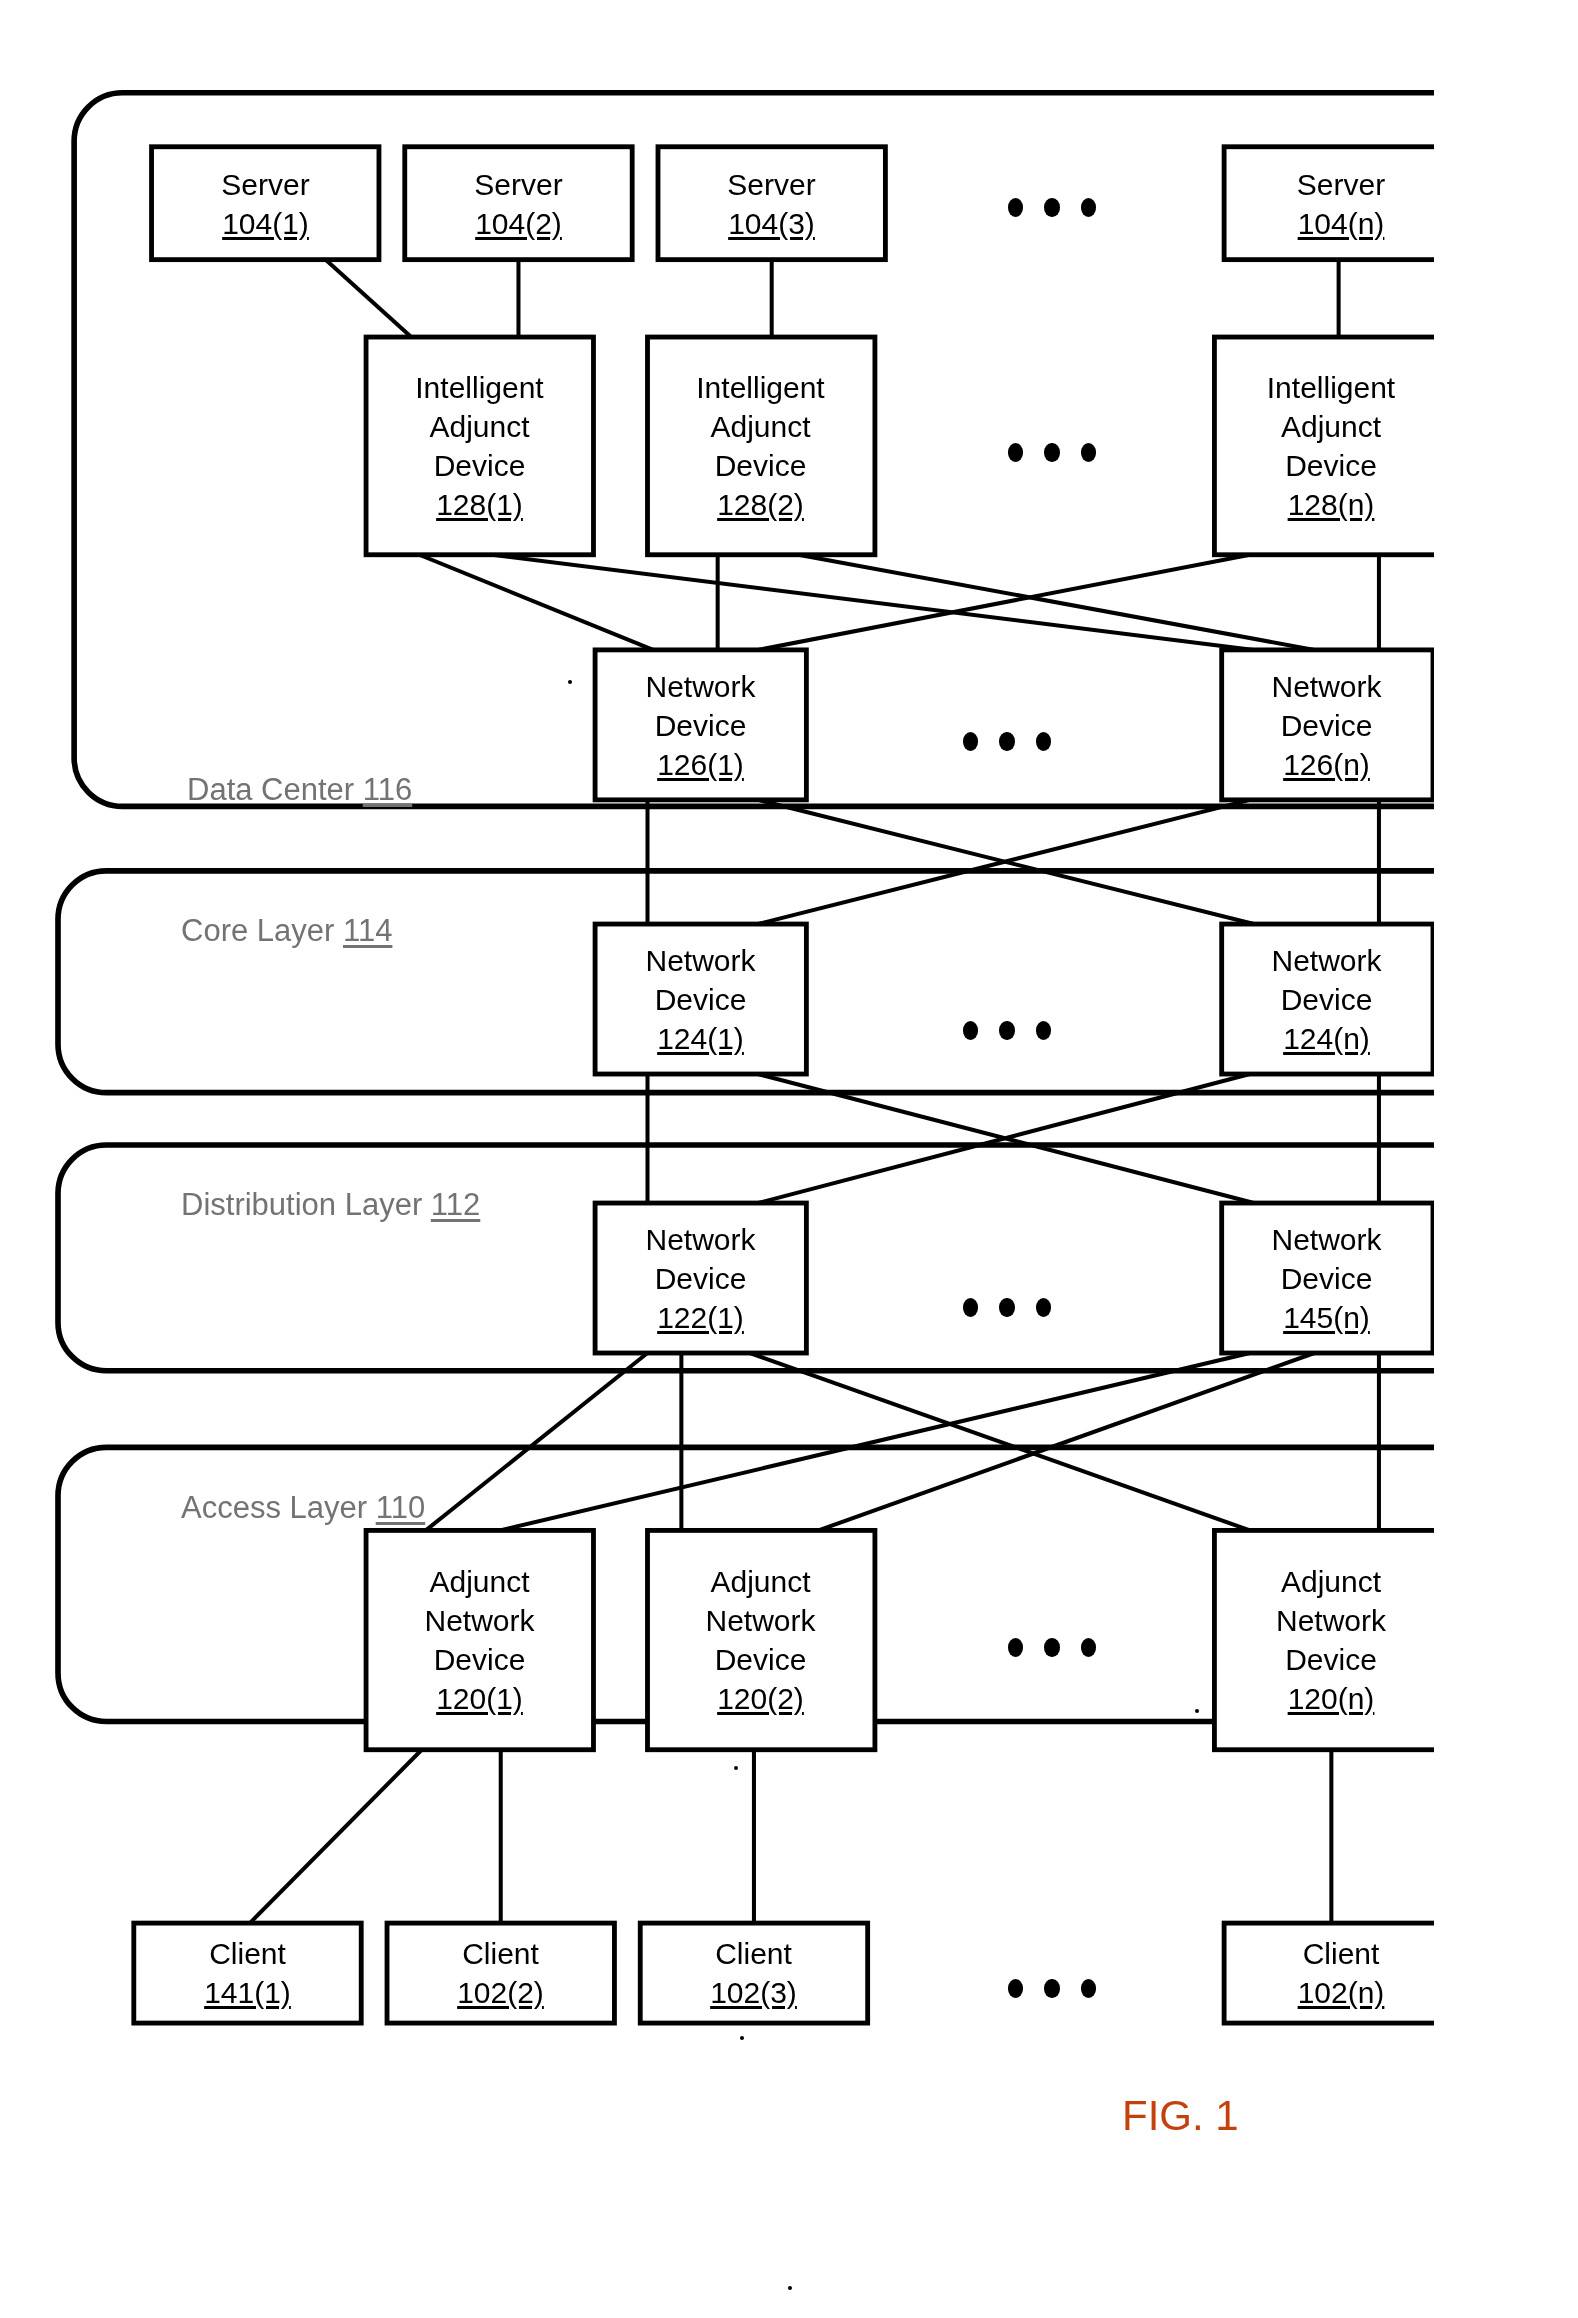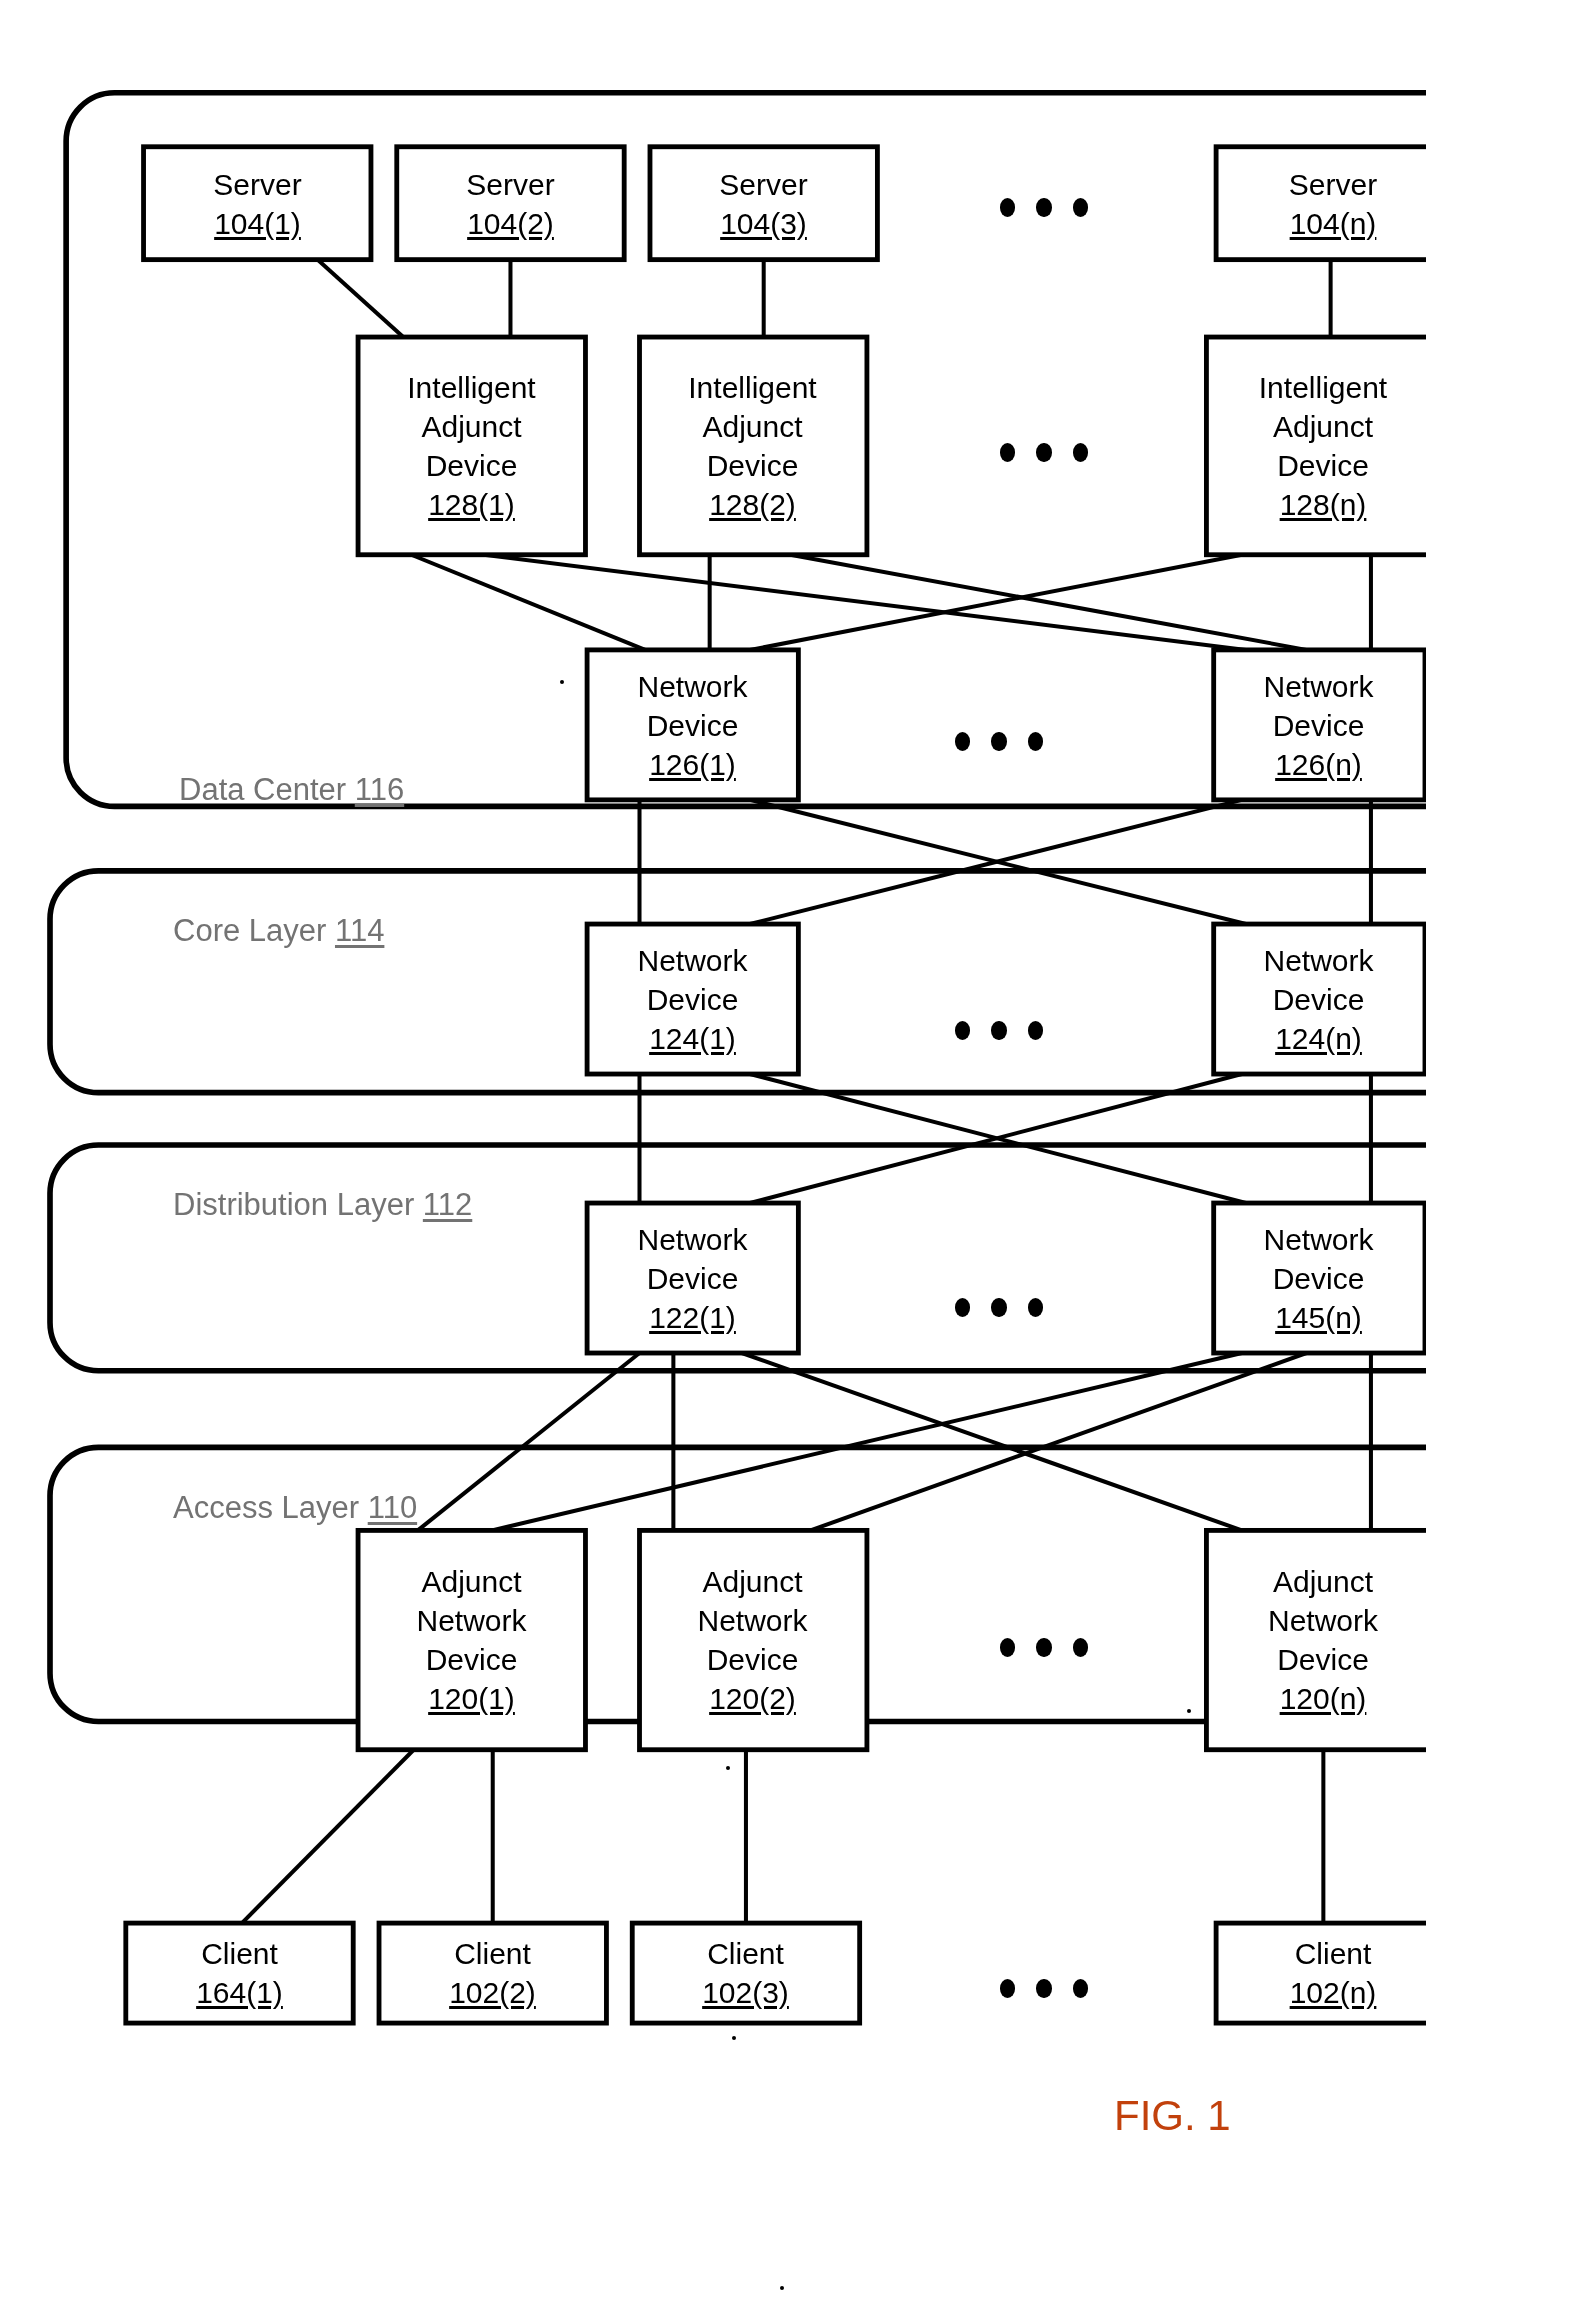--- a/index.html
+++ b/index.html
@@ -9,20 +9,21 @@
   }
   body {
     font-family: "Liberation Sans", sans-serif;
   }
   #figure {
     position: relative;
     width: 1426px;
     height: 2319px;
     background: #ffffff;
     overflow: hidden;
+    margin-left: 8px;
   }
   #diagram-svg {
     position: absolute;
     left: 0;
     top: 0;
     width: 1579px;
     height: 2319px;
   }
   .box-label {
     position: absolute;
@@ -225,21 +226,21 @@
         <span class="ref">120(2)</span>
       </div>
       <div class="box-label" style="left: 1206px; top: 1530px; width: 234px; height: 219px;">
         <span>Adjunct</span>
         <span>Network</span>
         <span>Device</span>
         <span class="ref">120(n)</span>
       </div>
       <div class="box-label" style="left: 126px; top: 1923px; width: 227px; height: 100px;">
         <span>Client</span>
-        <span class="ref">164(1)</span>
+        <span class="ref">141(1)</span>
       </div>
       <div class="box-label" style="left: 379px; top: 1923px; width: 227px; height: 100px;">
         <span>Client</span>
         <span class="ref">102(2)</span>
       </div>
       <div class="box-label" style="left: 632px; top: 1923px; width: 227px; height: 100px;">
         <span>Client</span>
         <span class="ref">102(3)</span>
       </div>
       <div class="box-label" style="left: 1216px; top: 1923px; width: 234px; height: 100px;">

